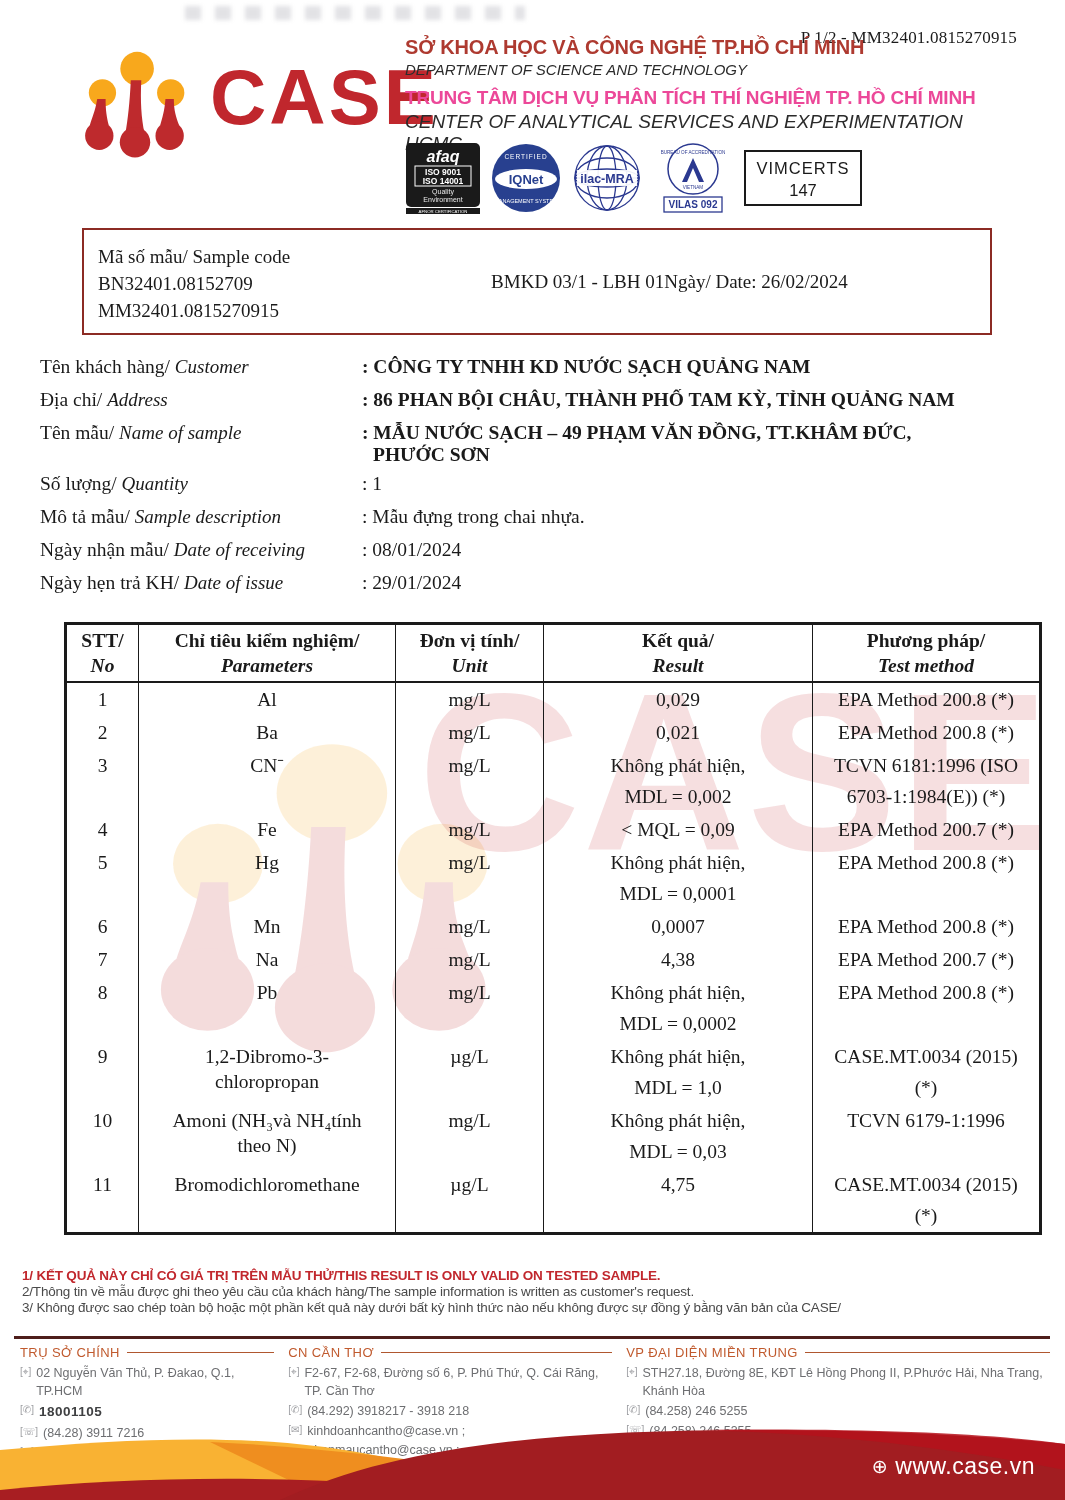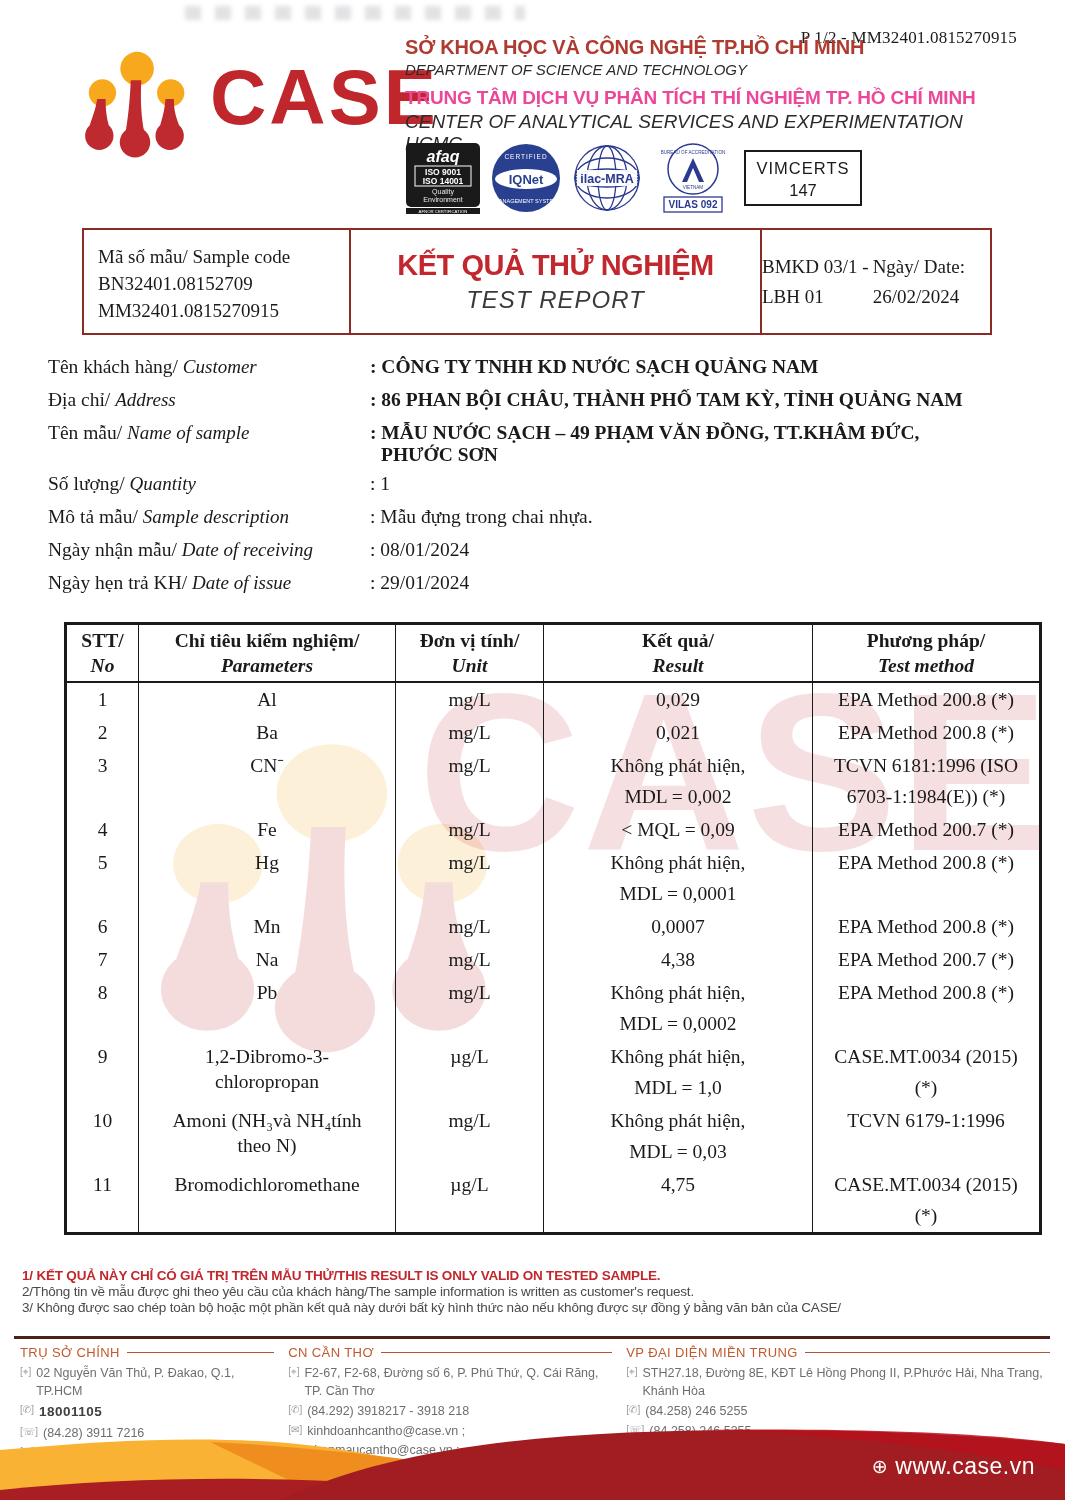--- a/index.html
+++ b/index.html
@@ -24,21 +24,21 @@
   .samplebox{position:absolute;left:82px;top:228px;width:906px;height:103px;
              border:2px solid #8C2B24;display:flex;}
   .sb1{width:251px;padding:13px 0 12px 14px;font-size:19px;line-height:27px;}
   .sb2{width:409px;border-left:2px solid #8C2B24;border-right:2px solid #8C2B24;
        display:flex;flex-direction:column;align-items:center;justify-content:center;}
   .sb2-vi{font-family:"Liberation Sans",sans-serif;font-weight:800;font-size:29px;color:#C1272D;letter-spacing:-.5px;}
   .sb2-en{font-family:"Liberation Sans",sans-serif;font-style:italic;font-size:24px;color:#3a3a3a;margin-top:4px;letter-spacing:1px;}
   .sb3{flex:1;display:flex;align-items:center;justify-content:center;
        font-size:19px;line-height:30px;}
   
-  .info{position:absolute;left:48px;top:356px;width:985px;font-size:19.5px;}
+  .info{position:absolute;left:40px;top:356px;width:985px;font-size:19.5px;}
   .irow{display:flex;margin-bottom:7px;min-height:26px;}
   .ilabel{width:322px;flex:none;}
   .ilabel i{font-size:19px;}
   .ival{flex:1;}
   .ival.bold{font-weight:700;}
   .v2{padding-left:11px;}
   .v2:empty{display:none;}
   
   .wm-logo{position:absolute;left:135px;top:692px;width:380px;height:368px;opacity:.16;z-index:0;}
   .wm-case{position:absolute;left:418px;top:660px;z-index:0;font-family:"Liberation Sans",sans-serif;
@@ -155,24 +155,20 @@
       <text x="60" y="54" text-anchor="middle" fill="#1a1a1a" font-family="Liberation Sans,sans-serif" font-size="16.5">147</text>
     </svg>
   </div>
 
   <div class="samplebox">
     <div class="sb1">
       <div>Mã số mẫu/ Sample code</div>
       <div>BN32401.08152709</div>
       <div>MM32401.0815270915</div>
     </div>
-    <div class="sb2">
-      <div class="sb2-vi">KẾT QUẢ THỬ NGHIỆM</div>
-      <div class="sb2-en">TEST REPORT</div>
-    </div>
     <div class="sb3">
       <div>BMKD 03/1 - LBH 01</div>
       <div>Ngày/ Date: 26/02/2024</div>
     </div>
   </div>
 
   <div class="info">
     <div class="irow">
       <div class="ilabel"><span>Tên khách hàng/</span> <i>Customer</i></div>
       <div class="ival bold">

